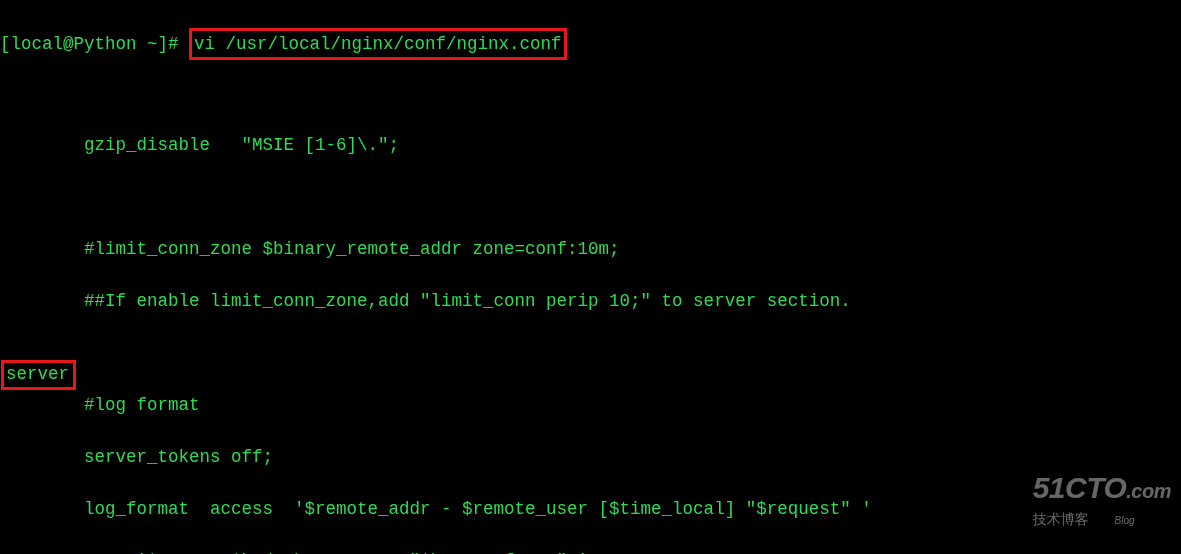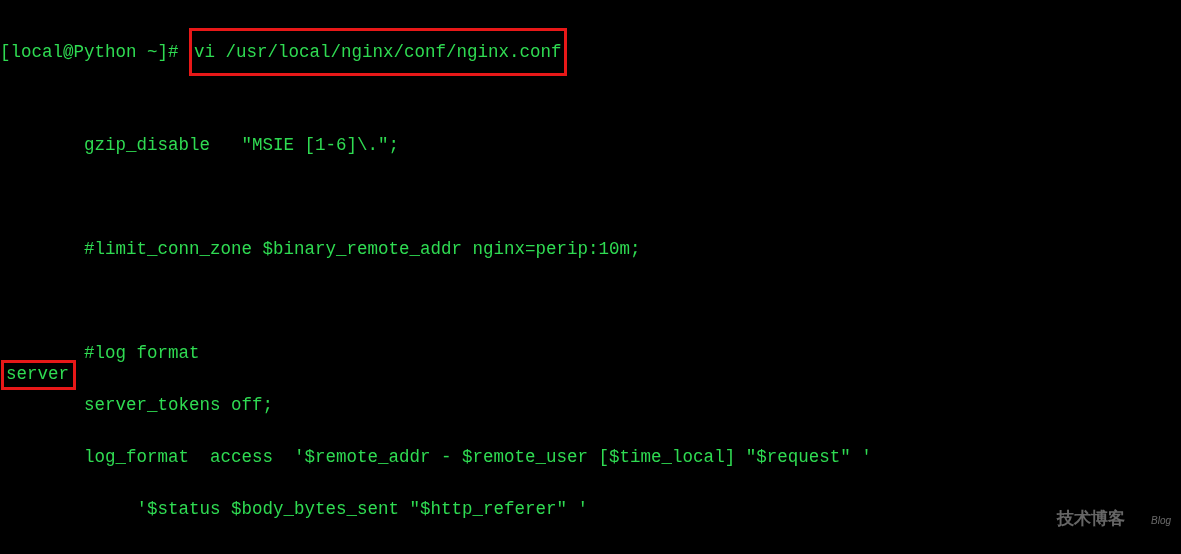--- a/index.html
+++ b/index.html
@@ -23,21 +23,21 @@
       white-space: pre;
     }
     .line {
       display: block;
       height: 26px;
       position: relative;
     }
     .highlight-box {
       border: 3px solid #e81818;
       display: inline-block;
-      padding: 8px 2px;
+      padding: 0 2px;
     }
     .highlight-box-server {
       border: 3px solid #e81818;
       position: absolute;
       left: 1px;
       top: 360px;
       height: 30px;
       padding: 0 4px 16px 2px;
       line-height: 22px;
     }
@@ -50,39 +50,39 @@
       color: #fff;
       font-family: Arial, sans-serif;
     }
     .watermark-main {
       font-size: 30px;
       font-weight: bold;
       font-style: italic;
       letter-spacing: -0.5px;
     }
     .watermark-sub {
-      font-size: 17px;
-      font-weight: bold;
-      margin-left: 32px;
+      font-size: 14px;
+      font-weight: normal;
     }
     .watermark-blog {
       font-size: 10px;
       font-style: italic;
       margin-left: 21px;
     }
   </style>
 </head>
 <body>
 
 <div class="terminal">
 <span class="line"><span>[local@Python ~]# </span><span class="highlight-box"><span>vi /usr/local/nginx/conf/nginx.conf</span></span></span>
 <span class="line"></span>
 <span class="line">    <span>    gzip_disable   "MSIE [1-6]\.";</span></span>
 <span class="line"></span>
-<span class="line">    <span>    #limit_conn_zone $binary_remote_addr nginx=perip:10m;</span></span>
+<span class="line">    <span>    #limit_conn_zone $binary_remote_addr zone=conf:10m;</span></span>
+<span class="line">    <span>    ##If enable limit_conn_zone,add "limit_conn perip 10;" to server section.</span></span>
 <span class="line"></span>
 <span class="line">    <span>    #log format</span></span>
 <span class="line">    <span>    server_tokens off;</span></span>
 <span class="line">    <span>    log_format  access  '$remote_addr - $remote_user [$time_local] "$request" '</span></span>
 <span class="line">    <span>         '$status $body_bytes_sent "$http_referer" '</span></span>
 
 
 
 
 
@@ -90,16 +90,19 @@
 
 
 
 
 </div>
 
 <div class="highlight-box-server"><span>server</span></div>
 
 <div class="watermark">
   <div>
+    <span class="watermark-main">51CTO</span><span class="watermark-main" style="font-size:20px">.com</span>
+  </div>
+  <div>
     <span class="watermark-sub">技术博客</span>
     <span class="watermark-blog">Blog</span>
   </div>
 </div>
 
 </body></html>

